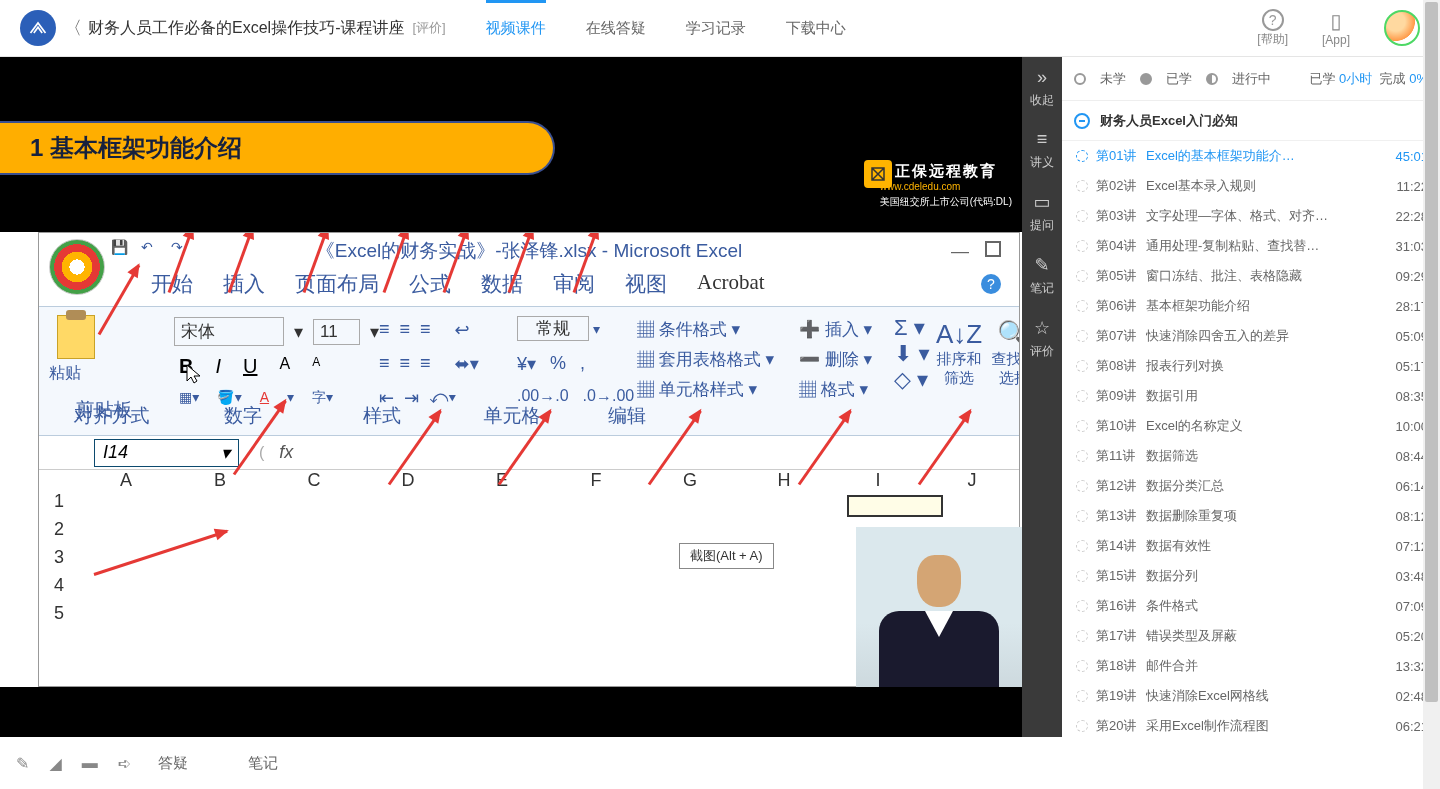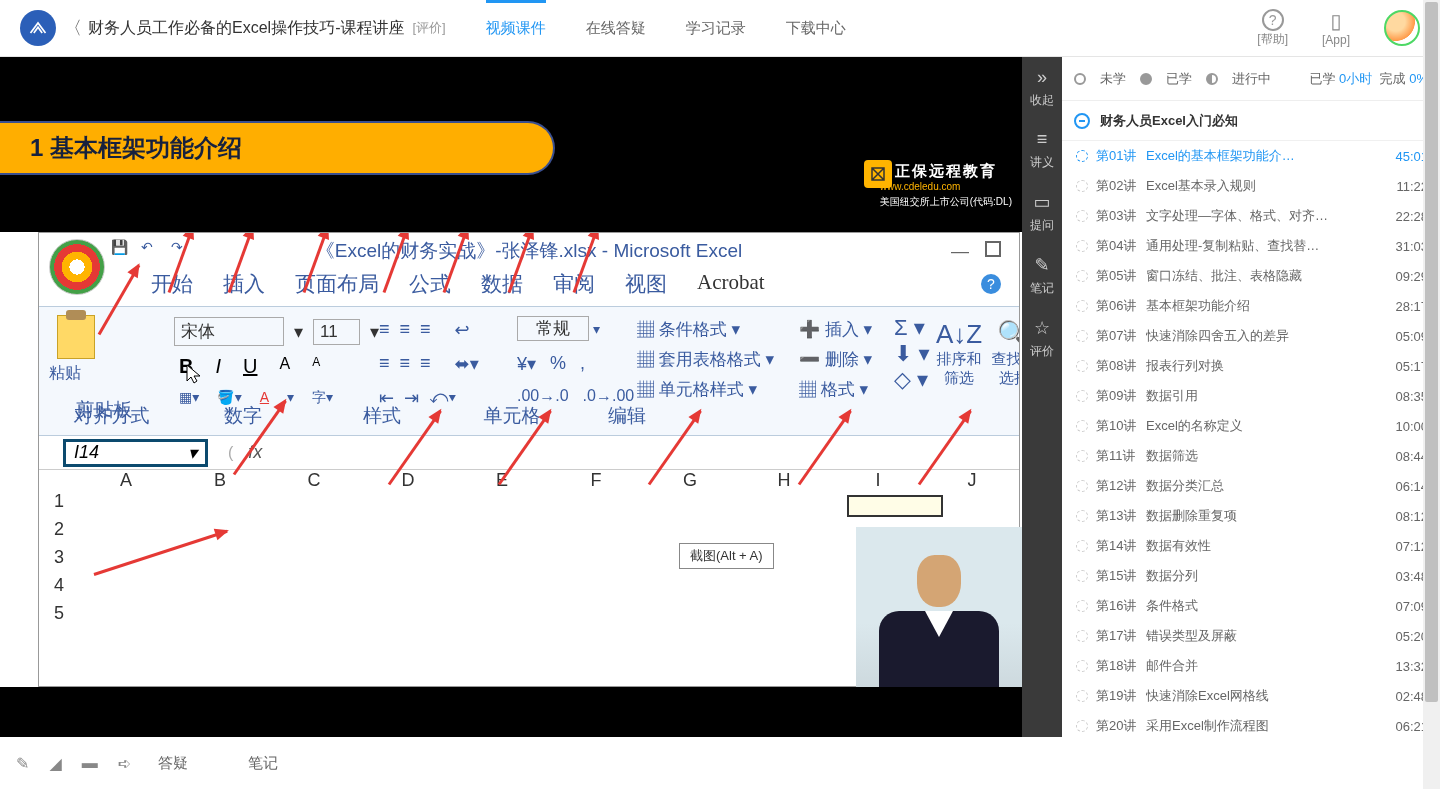--- a/index.html
+++ b/index.html
@@ -37,21 +37,21 @@
 .excel-titlebar .winbtn { position:absolute; right:18px; top:8px; width:16px; height:16px; border:2px solid #666; }
 .excel-qat { position:absolute; left:72px; top:6px; display:flex; gap:12px; }
 .excel-qat span { width:18px; height:18px; font-size:14px; color:#3a5b9f; }
 .excel-ribbon-tabs { display: flex; gap: 30px; padding-left: 112px; font-size: 21px; color: #3a5b9f; margin-top:2px; }
 .excel-ribbon-tabs span.acrobat { color:#333; font-family: serif; }
 .office-btn { position:absolute; left:10px; top:6px; width:56px; height:56px; border-radius:50%; background: radial-gradient(circle,#fff 20%,#ffb400 20% 40%,#e53935 40% 60%,#43a047 60% 80%,#1e88e5 80%); border:1px solid #ccc;}
 .ribbon-body { height: 130px; border-top:1px solid #bcd; border-bottom:1px solid #bcd; margin-top:8px; background:#f4f8fd; position:relative; }
 .ribbon-group-labels { position:absolute; bottom:6px; left:0; right:0; display:flex; font-size:19px; color:#3a5b9f; }
 .ribbon-group-labels span { text-align:center; }
 .formula-bar { height:34px; display:flex; align-items:center; border-bottom:1px solid #ccc; }
-.name-box { width:145px; height:28px; border:3px solid #0c4a6e; margin-left:24px; display:flex; align-items:center; justify-content:space-between; padding:0 8px; font-style:italic; font-family:serif; font-size:18px;}
+.name-box { width:145px; height:28px; border:1px solid #0c4a6e; margin-left:55px; display:flex; align-items:center; justify-content:space-between; padding:0 8px; font-style:italic; font-family:serif; font-size:18px;}
 .fx { margin-left:15px; font-style:italic; font-size:18px; color:#555; }
 .col-headers { display:flex; margin-left:40px; font-size:18px; font-family:serif; color:#333; }
 .col-headers span { width:96px; text-align:center; }
 .row-area { display:flex; }
 .row-nums { width:40px; display:flex; flex-direction:column; font-size:18px; font-family:serif; color:#333; text-align:center; }
 .row-nums span { height:28px; }
 .selected-cell { position:absolute; width:96px; height:22px; border:2px solid #333; background:#fffde7; }
 .ra { position:absolute; transform-origin: left center; height:3px; background:#e53935; }
 .ra::after { content:''; position:absolute; right:-2px; top:-5px; border-left:14px solid #e53935; border-top:6px solid transparent; border-bottom:6px solid transparent; }
 .screenshot-tip { position:absolute; border:1px solid #888; background:#fff; padding:3px 10px; font-size:13px; color:#333; }

